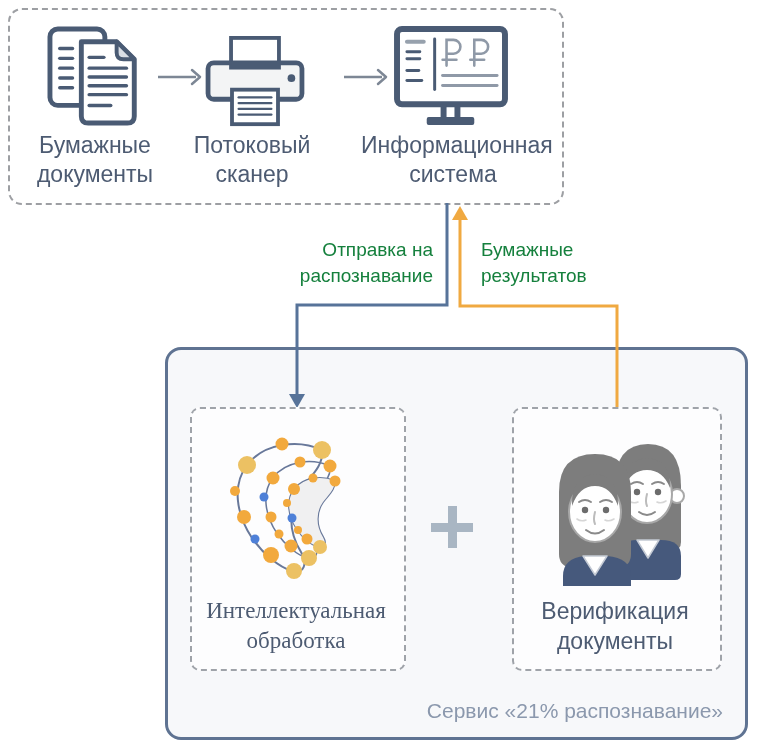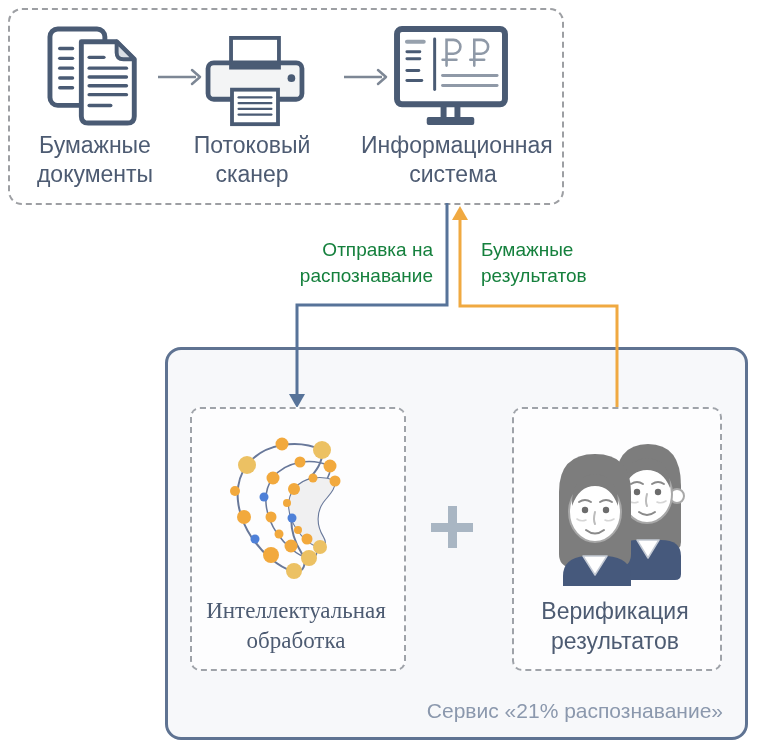--- a/index.html
+++ b/index.html
@@ -239,17 +239,17 @@
         <path d="M45,102 Q54,109 63,102" fill="none" stroke="#8a8a8a" stroke-width="2" stroke-linecap="round"></path>
         <path d="M22,158 L22,148 Q22,130 44,128 L66,128 Q90,130 90,148 L90,158 Z" fill="#46597c"></path>
         <path d="M42,128 L54,147 L66,128 Z" fill="#ffffff" stroke="#c4cad4" stroke-width="1.5" stroke-linejoin="round"></path>
       </g>
     </svg>
   </span>
 
   <div class="abs module-label left">Интеллектуальная
 обработка</div>
   <div class="abs module-label right">Верификация
-результатов</div>
+документы</div>
 
   <div class="abs caption">Сервис «21% распознавание»</div>
 
 </div>
 
 </body></html>

